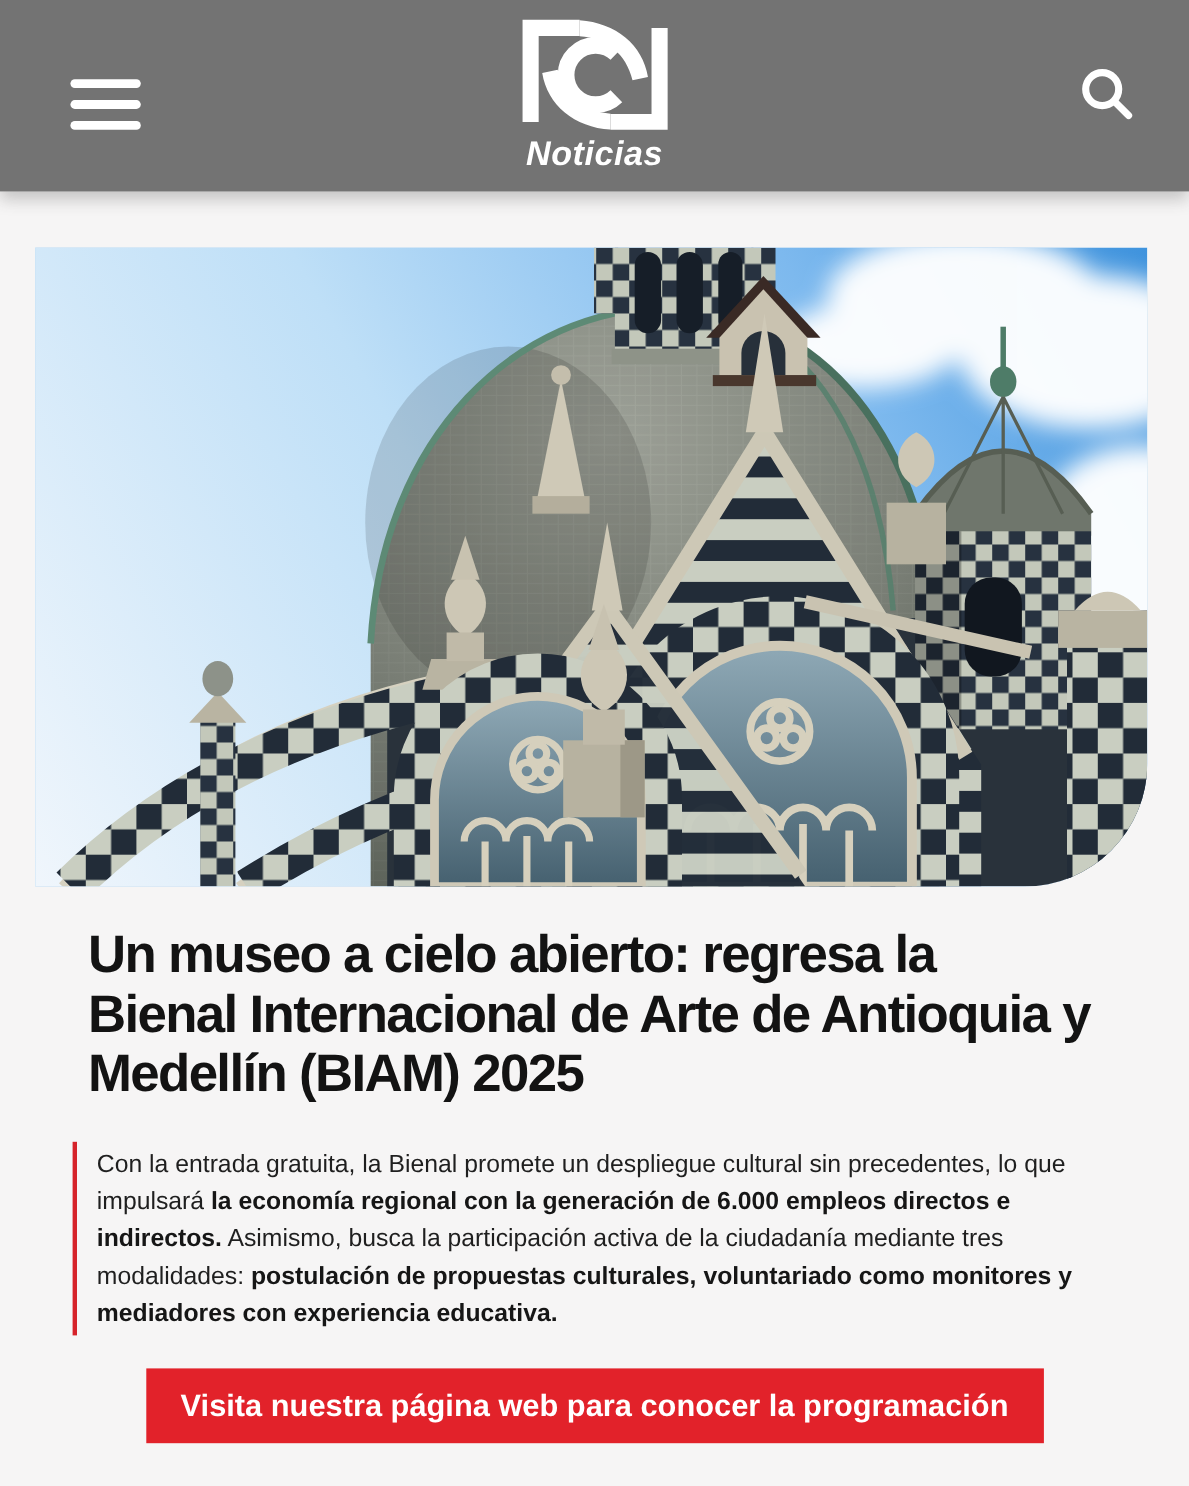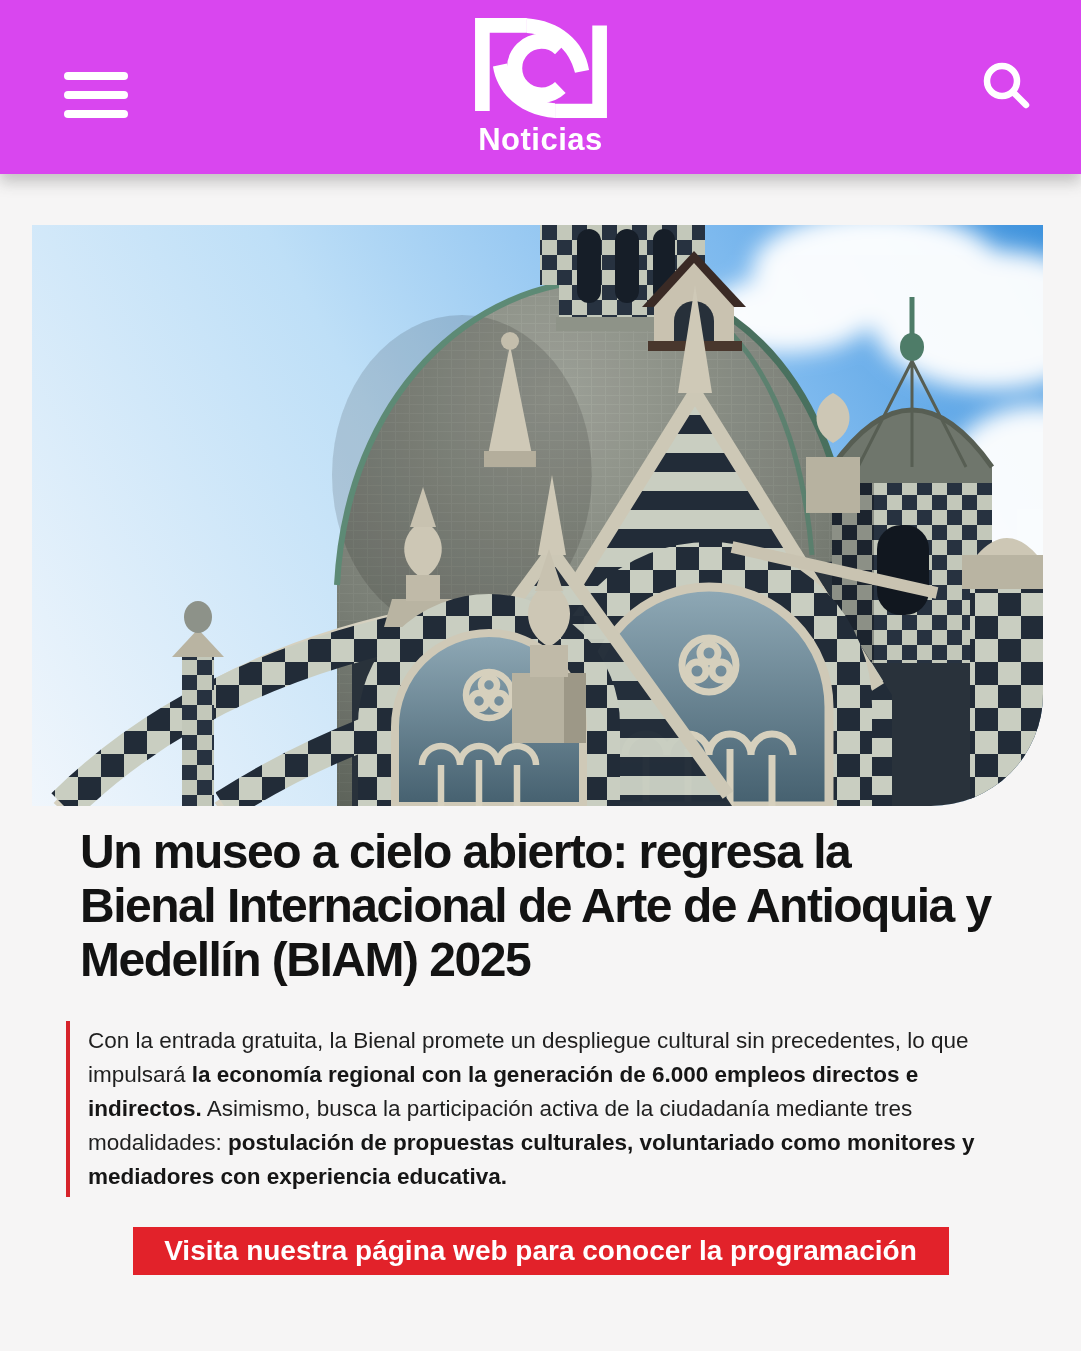--- a/index.html
+++ b/index.html
@@ -4,22 +4,23 @@
 <style>
   * { margin:0; padding:0; box-sizing:border-box; }
   html,body { width:1081px; }
   body {
     height:1351px; overflow:hidden;
     background:#f6f5f5;
     font-family:"Liberation Sans", sans-serif;
   }
   
   .header {
-    position:relative; height:174px; background:#d946ef;
+    position:relative; height:174px; background:#737373;
     box-shadow:0 8px 14px rgba(60,60,60,.28);
+    font-style:italic;
   }
   .menu-btn {
     position:absolute; left:64px; top:72px; width:64px; height:46px;
     background:none; border:none; cursor:pointer;
     display:flex; flex-direction:column; justify-content:space-between;
   }
   .menu-btn span { display:block; height:8px; border-radius:5px; background:#fff; }
   .brand { position:absolute; left:50%; top:16px; transform:translateX(-50%); text-align:center; }
   .brand svg { display:block; margin:0 auto; }
   .brand-sub { color:#fff; font-size:31px; font-weight:bold; letter-spacing:.5px; margin-top:4px; }
@@ -28,36 +29,36 @@
     background:none; border:none; cursor:pointer;
   }
   
   .hero {
     margin:51px 38px 0 32px; width:1011px; height:581px;
     border-radius:0 0 112px 0; overflow:hidden; background:#bcdcf5;
   }
   .hero svg { display:block; width:1011px; height:581px; }
   
   .headline {
-    margin:19px 84px 0 80px;
+    margin:36px 84px 0 80px;
     font-size:48px; line-height:1.12; font-weight:bold;
     letter-spacing:-1.5px; color:#131313;
   }
   .summary {
     margin:35px 82px 0 66px;
     border-left:4px solid #d6232a;
     padding:3px 0 3px 18px;
     font-size:22.5px; line-height:34px; color:#1f1f1f;
   }
   .summary strong { font-weight:bold; color:#161616; }
   .cta {
     display:block; width:816px; margin:30px auto 0;
     background:#e2222a; border:none; cursor:pointer;
     color:#fff; font-family:inherit; font-weight:bold; font-size:28px;
-    padding:8px 10px; text-align:center;
+    padding:18px 10px; text-align:center;
   }
 </style>
 </head>
 <body>
 
 <header class="header">
   <button class="menu-btn" aria-label="menu">
     <span></span>
     <span></span>
     <span></span>

